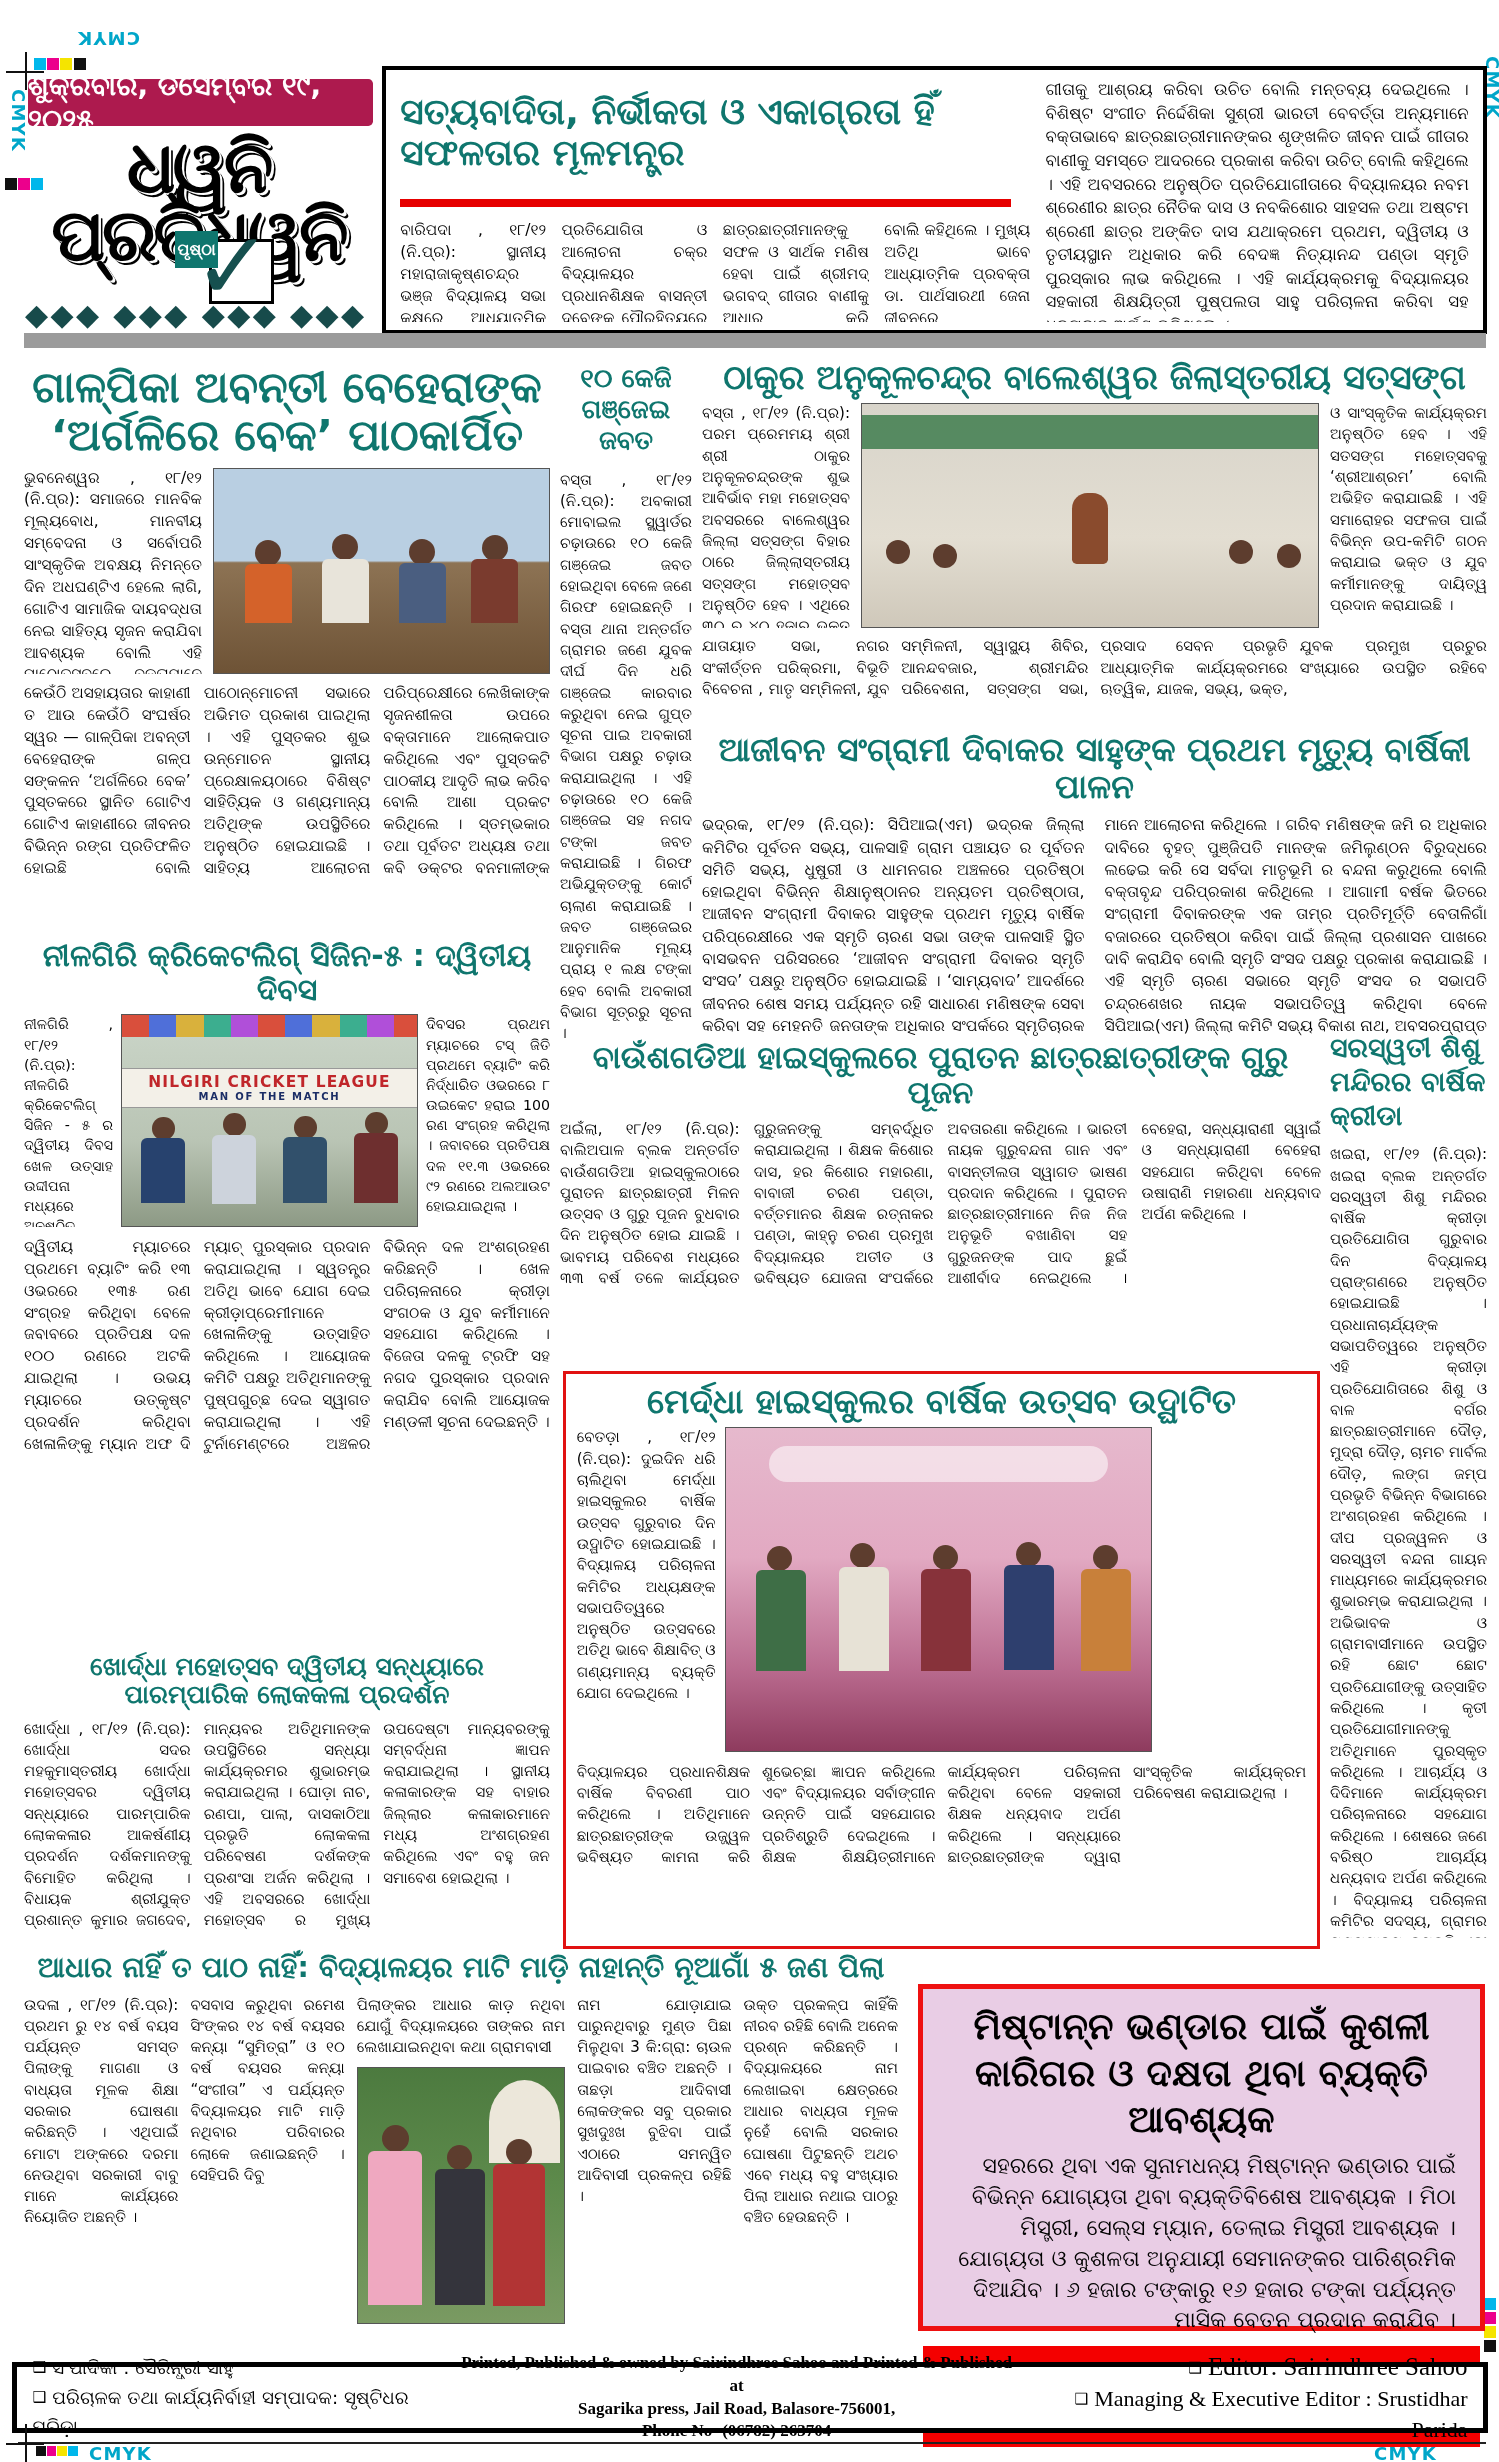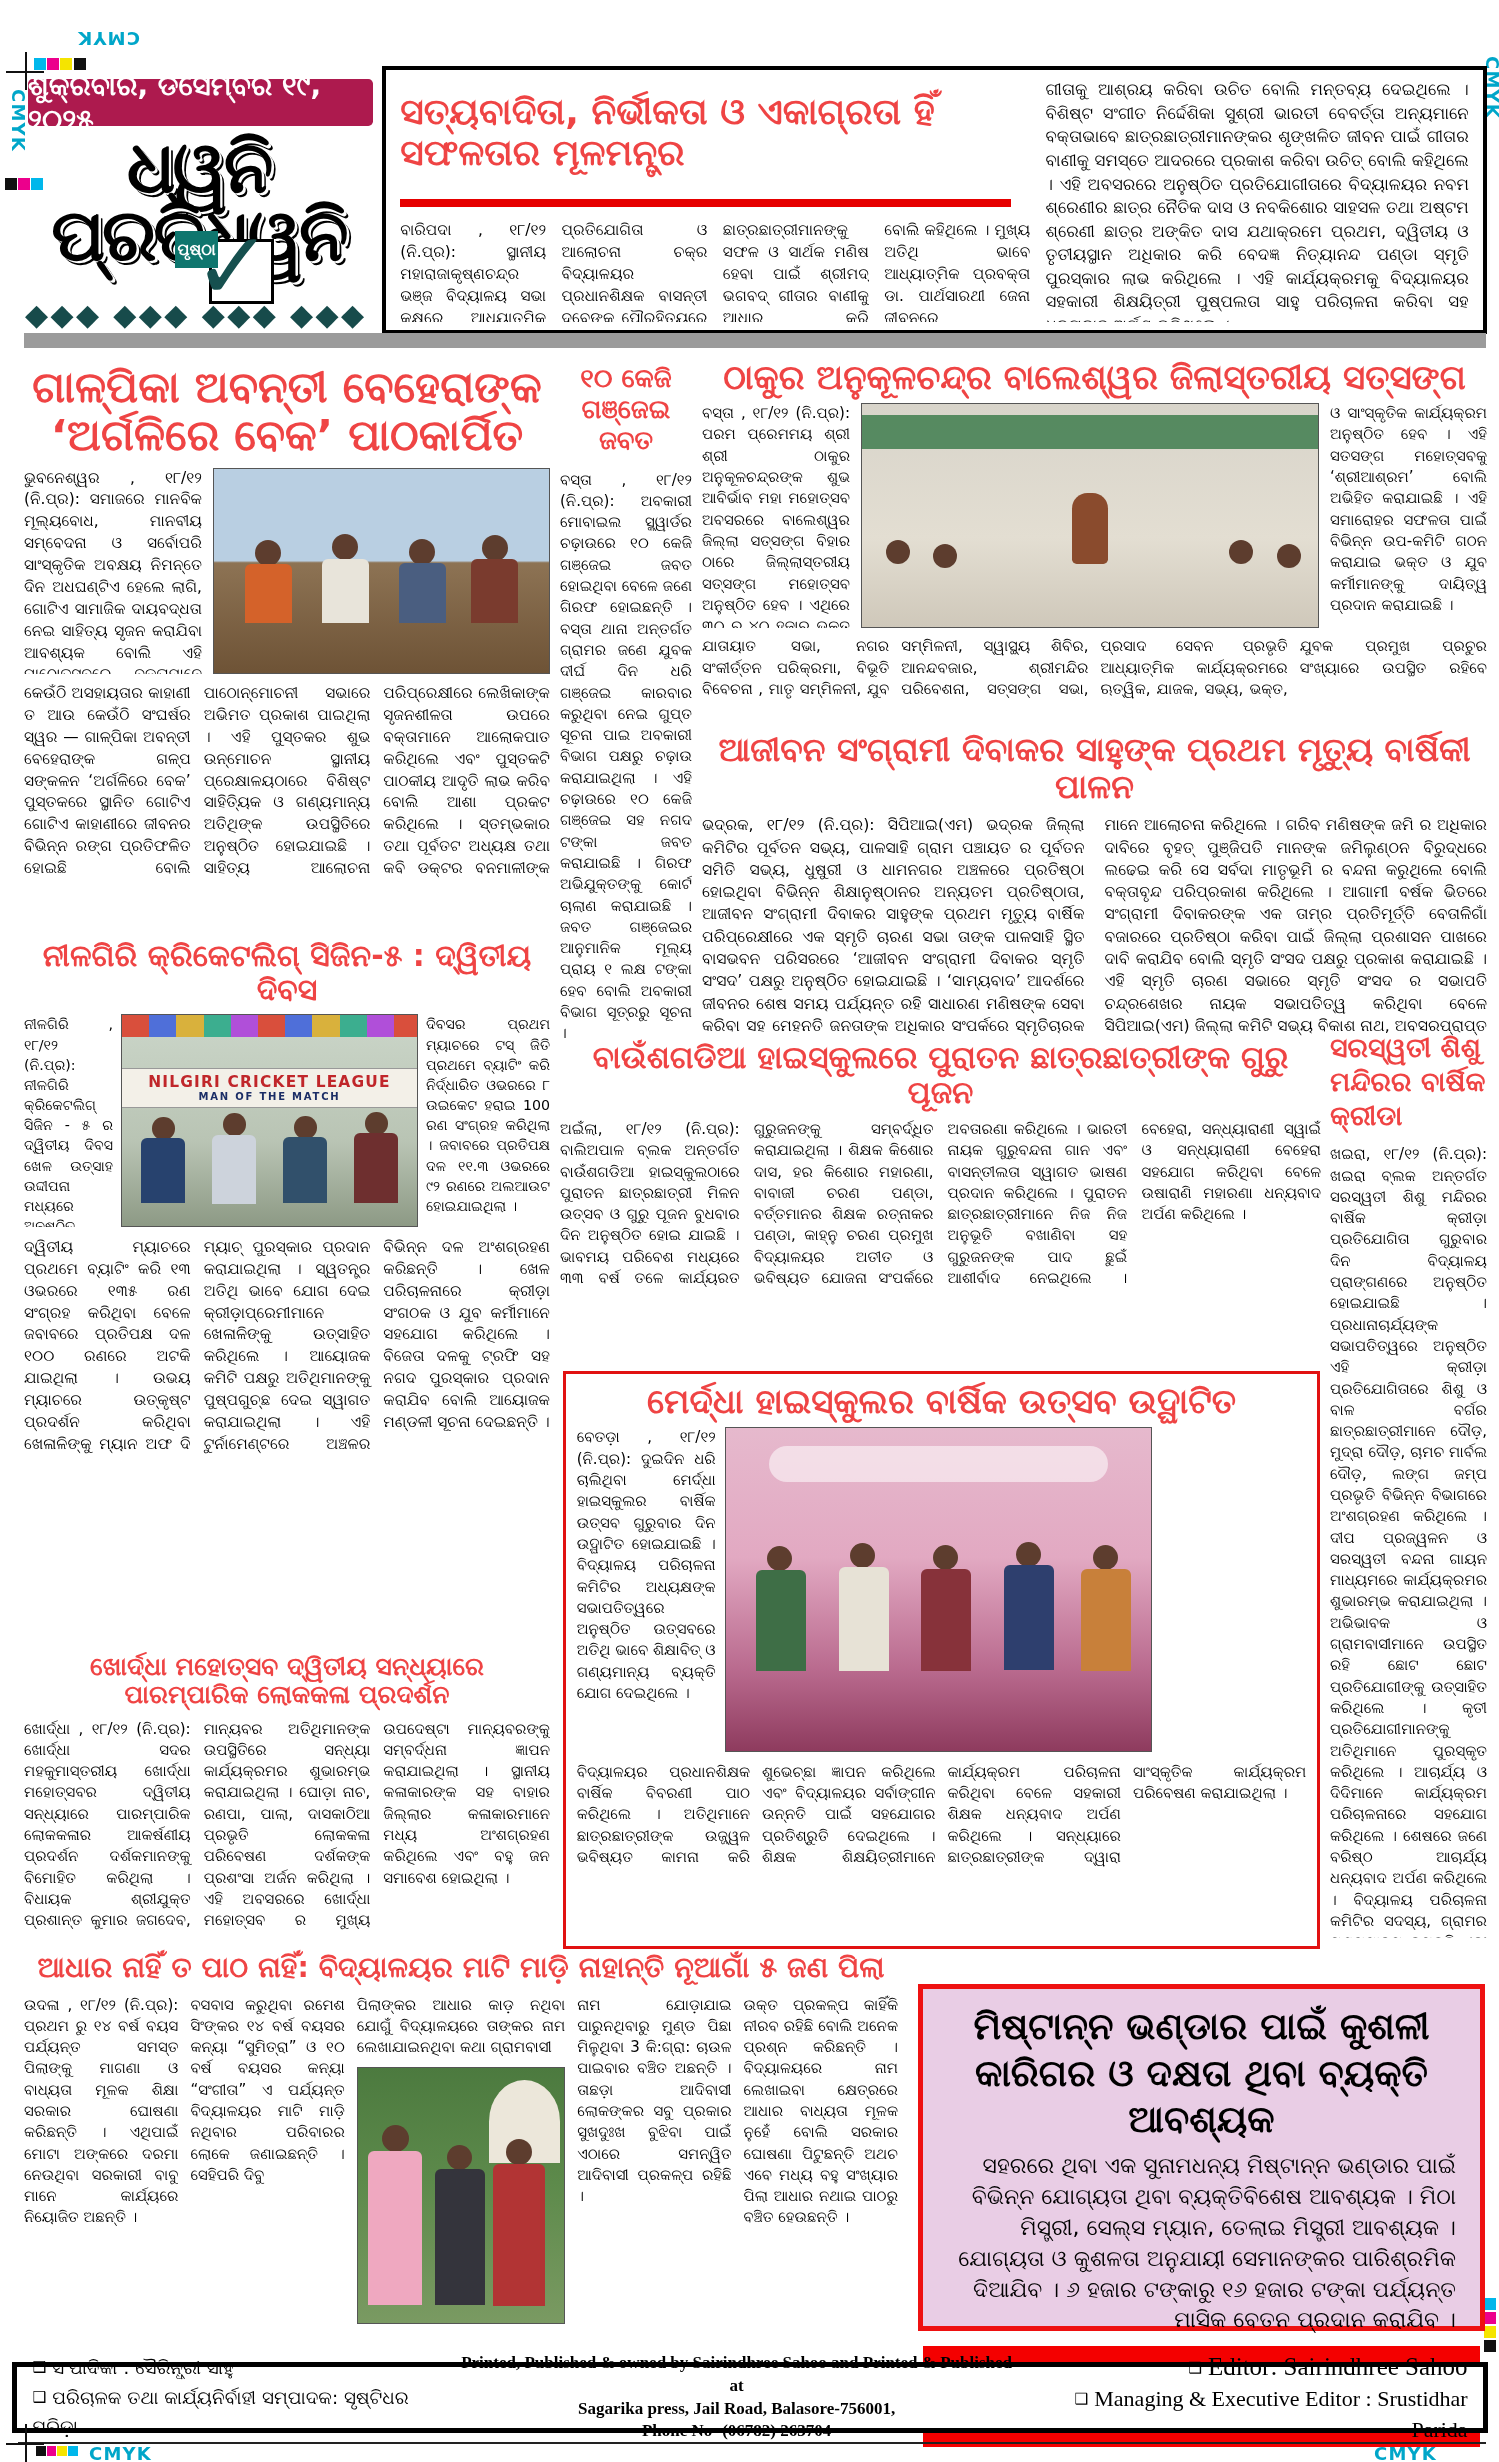--- a/index.html
+++ b/index.html
@@ -19,21 +19,21 @@
            font-size:28px;font-weight:bold;}
   .masthead{font-size:72px;font-weight:900;letter-spacing:-3px;line-height:.95;text-align:center;
             color:#000;text-shadow:2.4px 2.4px 0 #fff,4.1px 4.1px 0 #000;}
   .pagetag{background:#0f766e;color:#fff;display:flex;align-items:center;justify-content:center;
            font-size:16px;font-weight:bold;}
   .checkbox{border:3.6px solid #000;background:#fff;}
   .checkmark{color:#16504f;font-size:95px;font-weight:bold;line-height:1;}
   .diamonds{color:#174b4b;font-size:30px;letter-spacing:2.4px;white-space:nowrap;overflow:hidden;}
   .graybar{background:#9b9b9b;}
   
-  .hl{font-weight:800;text-align:center;line-height:1.12;color:#ef4444;}
+  .hl{font-weight:800;text-align:center;line-height:1.12;color:#0f766e;}
   .bt{text-align:justify;overflow:hidden;line-height:1.42;}
   .redbar{background:#e60000;height:8.3px;}
   .artbox{box-sizing:border-box;}
   
   .photo{position:relative;overflow:hidden;border:1.2px solid #555;background:#c8c2b4;}
   .head{position:absolute;border-radius:50%;background:#5d3d2e;}
   .torso{position:absolute;border-radius:6px 6px 0 0;}
   .band{position:absolute;left:0;width:100%;}
   .photo-label{position:absolute;width:100%;text-align:center;font-weight:bold;}
   

